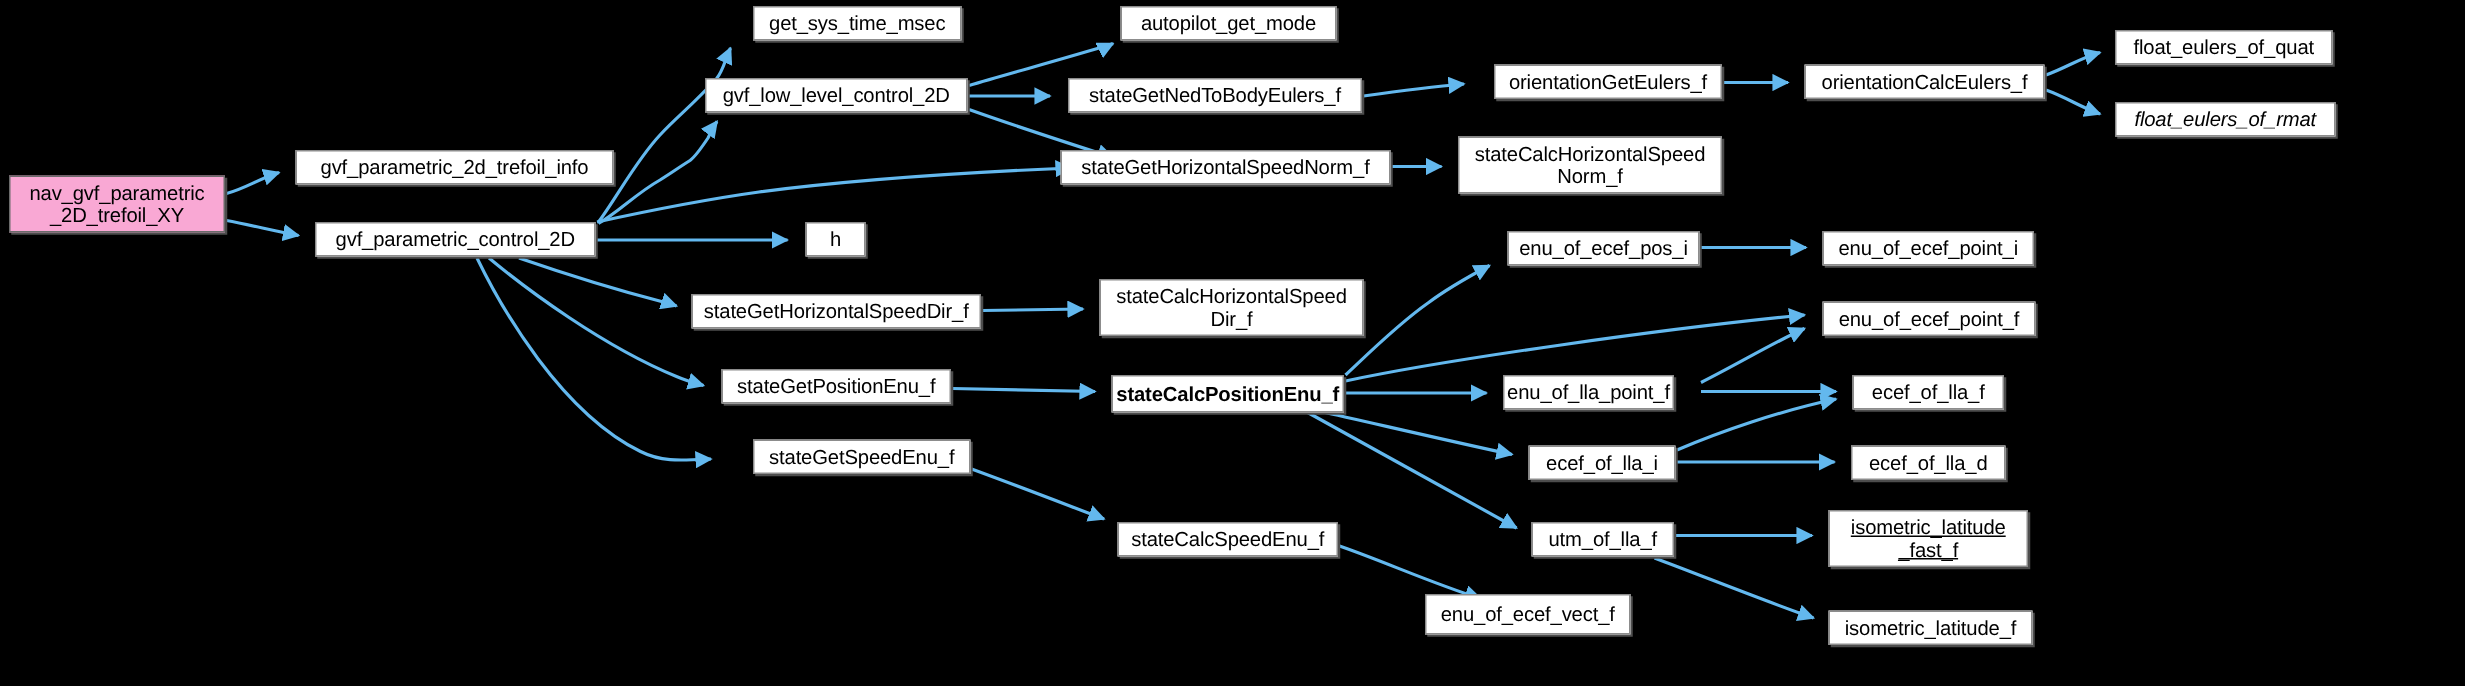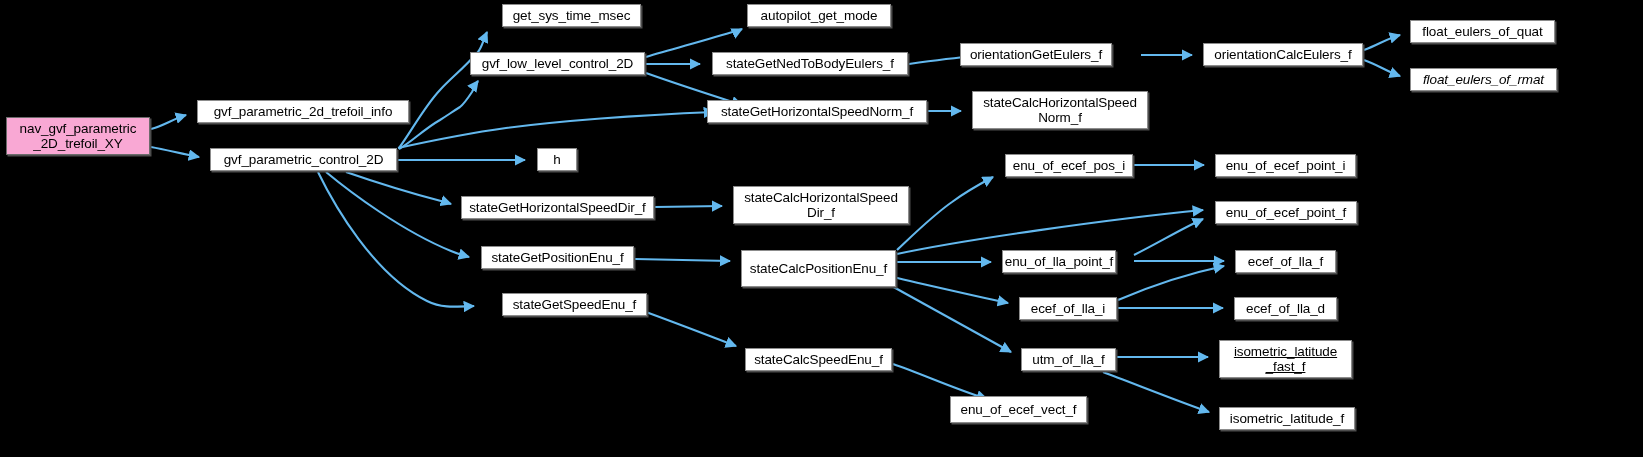--- a/index.html
+++ b/index.html
@@ -103,23 +103,23 @@
       <div class="node" style="left: 470px; top: 52px; width: 175px; height: 23px;">gvf_low_level_control_2D</div>
       <div class="node" style="left: 537px; top: 148px; width: 40px; height: 23px;">h</div>
       <div class="node" style="left: 461px; top: 196px; width: 193px; height: 23px;">stateGetHorizontalSpeedDir_f</div>
       <div class="node" style="left: 481px; top: 246px; width: 153px; height: 23px;">stateGetPositionEnu_f</div>
       <div class="node" style="left: 502px; top: 293px; width: 145px; height: 23px;">stateGetSpeedEnu_f</div>
       <div class="node" style="left: 747px; top: 4px; width: 144px; height: 23px;">autopilot_get_mode</div>
       <div class="node" style="left: 712px; top: 52px; width: 196px; height: 23px;">stateGetNedToBodyEulers_f</div>
       <div class="node" style="left: 707px; top: 100px; width: 220px; height: 23px;">stateGetHorizontalSpeedNorm_f</div>
       <div class="node" style="left: 733px; top: 186px; width: 176px; height: 38px;">stateCalcHorizontalSpeed
 Dir_f</div>
-      <div class="node" style="left: 741px; top: 250px; width: 155px; height: 37px;">stateCalcPositionEnu_f</div>
+      <div class="node" style="left: 741px; top: 250px; width: 155px; height: 25px; font-weight: bold;">stateCalcPositionEnu_f</div>
       <div class="node" style="left: 745px; top: 348px; width: 147px; height: 23px;">stateCalcSpeedEnu_f</div>
-      <div class="node" style="left: 960px; top: 43px; width: 152px; height: 23px;">orientationGetEulers_f</div>
+      <div class="node" style="left: 996px; top: 43px; width: 152px; height: 23px;">orientationGetEulers_f</div>
       <div class="node" style="left: 972px; top: 91px; width: 176px; height: 38px;">stateCalcHorizontalSpeed
 Norm_f</div>
       <div class="node" style="left: 1005px; top: 154px; width: 128px; height: 23px;">enu_of_ecef_pos_i</div>
       <div class="node" style="left: 1002px; top: 250px; width: 114px; height: 23px;">enu_of_lla_point_f</div>
       <div class="node" style="left: 1019px; top: 297px; width: 98px; height: 23px;">ecef_of_lla_i</div>
       <div class="node" style="left: 1021px; top: 348px; width: 95px; height: 23px;">utm_of_lla_f</div>
       <div class="node" style="left: 950px; top: 396px; width: 137px; height: 27px;">enu_of_ecef_vect_f</div>
       <div class="node" style="left: 1203px; top: 43px; width: 160px; height: 23px;">orientationCalcEulers_f</div>
       <div class="node" style="left: 1410px; top: 20px; width: 145px; height: 23px;">float_eulers_of_quat</div>
       <div class="node" style="left: 1410px; top: 68px; width: 147px; height: 23px; font-style: italic;">float_eulers_of_rmat</div>

